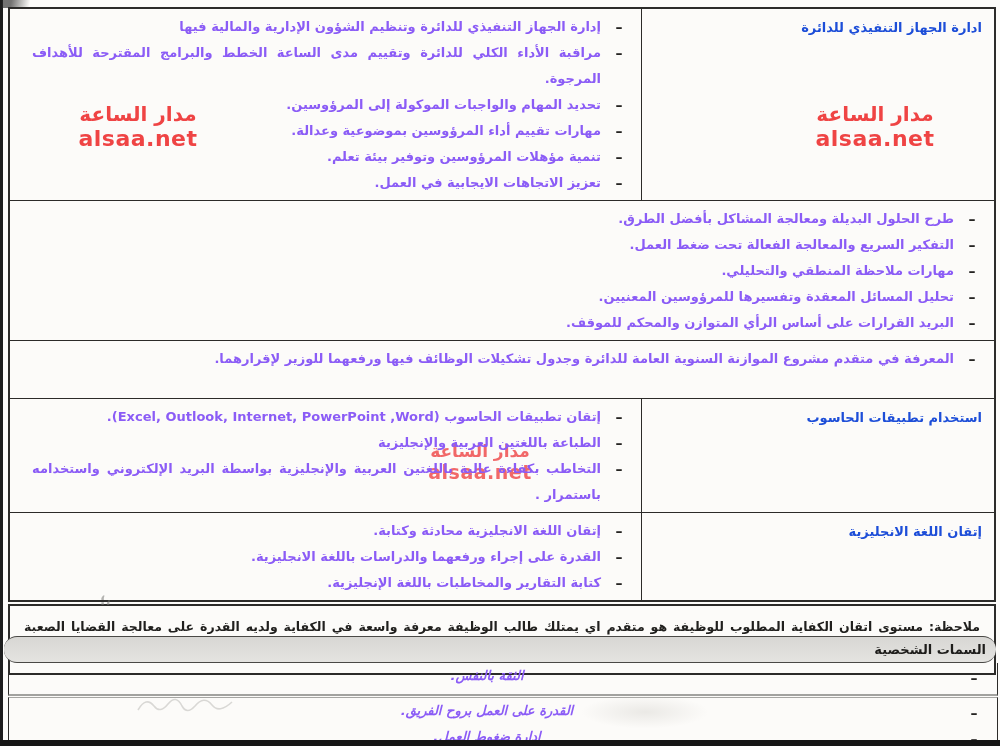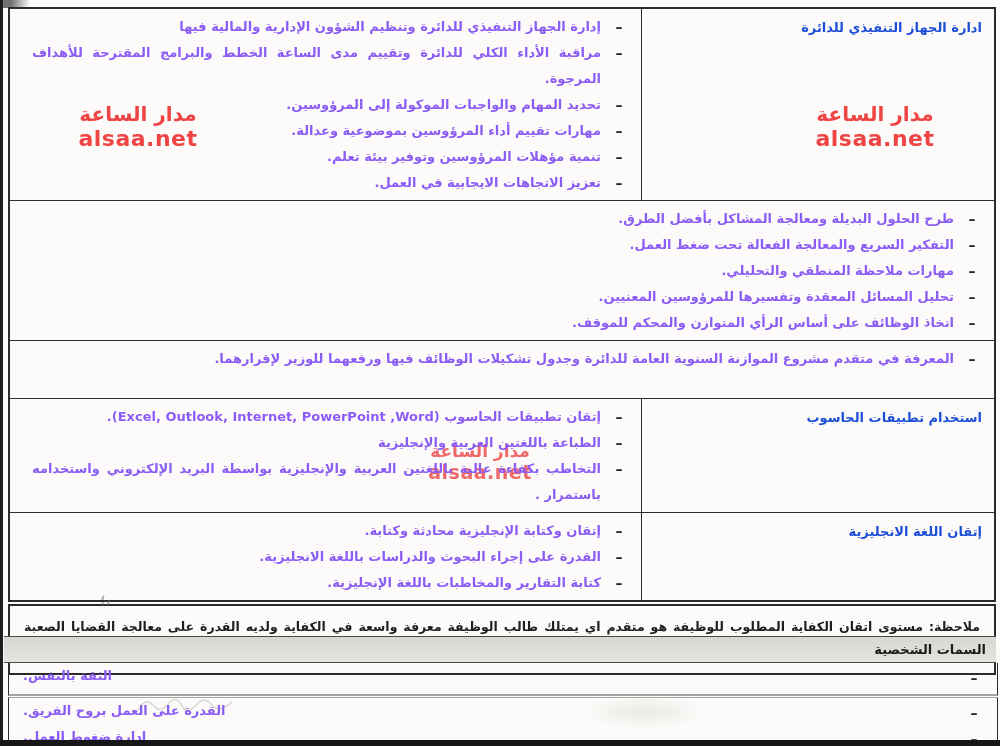--- a/index.html
+++ b/index.html
@@ -46,29 +46,29 @@
   .note-box{
     direction:rtl;border:2px solid #2c2b29;margin-top:2px;background:#fcfbf9;
     padding:7px 14px 6px 14px;min-height:48px;
   }
   .note-text{font-size:12.5px;font-weight:bold;color:#21201e;line-height:27px;text-align:justify;display:block;}
 
   
   .traits-band{
     position:absolute;left:4px;top:636px;width:992px;height:25px;
     background:linear-gradient(#d8d7d4,#e4e3e0);border-top:1.4px solid #4a4946;border-bottom:1.4px solid #4a4946;
-    direction:rtl;display:flex;align-items:center;
+    direction:rtl;display:flex;align-items:center;border-radius:13px;
   }
   .traits-band span{font-size:13px;font-weight:bold;color:#1e1d1b;padding-right:10px;}
   .traits-box{position:absolute;left:8px;width:988px;direction:rtl;
     border-left:1.6px solid #2c2b29;border-right:1.6px solid #2c2b29;background:transparent;}
   .traits-box-1{top:663px;height:29px;border-bottom:2px solid #39383575;padding-top:2px;}
   .traits-box-2{top:697px;height:42px;border-top:1.4px solid #39383570;padding-top:2px;}
   .traits-box .dash{flex:0 0 46px;}
-  .traits-box .btxt{line-height:22px;text-align:left;}
+  .traits-box .btxt{line-height:22px;text-align:center;font-style:italic;}
 
   
   .hand-mark{position:absolute;pointer-events:none;opacity:.30;}
   .hand-small{left:100px;top:592px;font-size:14px;color:#7a7a78;font-weight:bold;opacity:.55;}
   .smudge{position:absolute;left:560px;top:690px;width:170px;height:44px;border-radius:50%;
     background:radial-gradient(closest-side,#d9d7d2 0%,transparent 75%);opacity:.5;pointer-events:none;}
 </style>
 </head>
 <body>
 
@@ -140,21 +140,21 @@
             <div class="bullet">
               <span class="dash">–</span>
               <span class="btxt">مهارات ملاحظة المنطقي والتحليلي.</span>
             </div>
             <div class="bullet">
               <span class="dash">–</span>
               <span class="btxt">تحليل المسائل المعقدة وتفسيرها للمرؤوسين المعنيين.</span>
             </div>
             <div class="bullet">
               <span class="dash">–</span>
-              <span class="btxt">اتخاذ الوظائف على أساس الرأي المتوازن والمحكم للموقف.</span>
+              <span class="btxt">البريد القرارات على أساس الرأي المتوازن والمحكم للموقف.</span>
             </div>
           </div>
         </div>
         <div class="t-row" style="min-height: 57px;">
           <div class="cell-items">
             <div class="bullet">
               <span class="dash">–</span>
               <span class="btxt">المعرفة في متقدم مشروع الموازنة السنوية العامة للدائرة وجدول تشكيلات الوظائف فيها ورفعهما للوزير لإقرارهما.</span>
             </div>
           </div>
@@ -174,25 +174,25 @@
               <span class="dash">–</span>
               <span class="btxt">التخاطب بكفاءة عالية باللغتين العربية والإنجليزية بواسطة البريد الإلكتروني واستخدامه باستمرار .</span>
             </div>
           </div>
         </div>
         <div class="t-row" style="min-height: 73px;">
           <div class="cell-header">إتقان اللغة الانجليزية</div>
           <div class="cell-items">
             <div class="bullet">
               <span class="dash">–</span>
-              <span class="btxt">إتقان وكتابة الإنجليزية محادثة وكتابة.</span>
-            </div>
-            <div class="bullet">
-              <span class="dash">–</span>
-              <span class="btxt">القدرة على إجراء البحوث والدراسات باللغة الانجليزية.</span>
+              <span class="btxt">إتقان اللغة الانجليزية محادثة وكتابة.</span>
+            </div>
+            <div class="bullet">
+              <span class="dash">–</span>
+              <span class="btxt">القدرة على إجراء ورفعهما والدراسات باللغة الانجليزية.</span>
             </div>
             <div class="bullet">
               <span class="dash">–</span>
               <span class="btxt">كتابة التقارير والمخاطبات باللغة الإنجليزية.</span>
             </div>
           </div>
         </div>
       </div>
 
     <div class="note-box">

